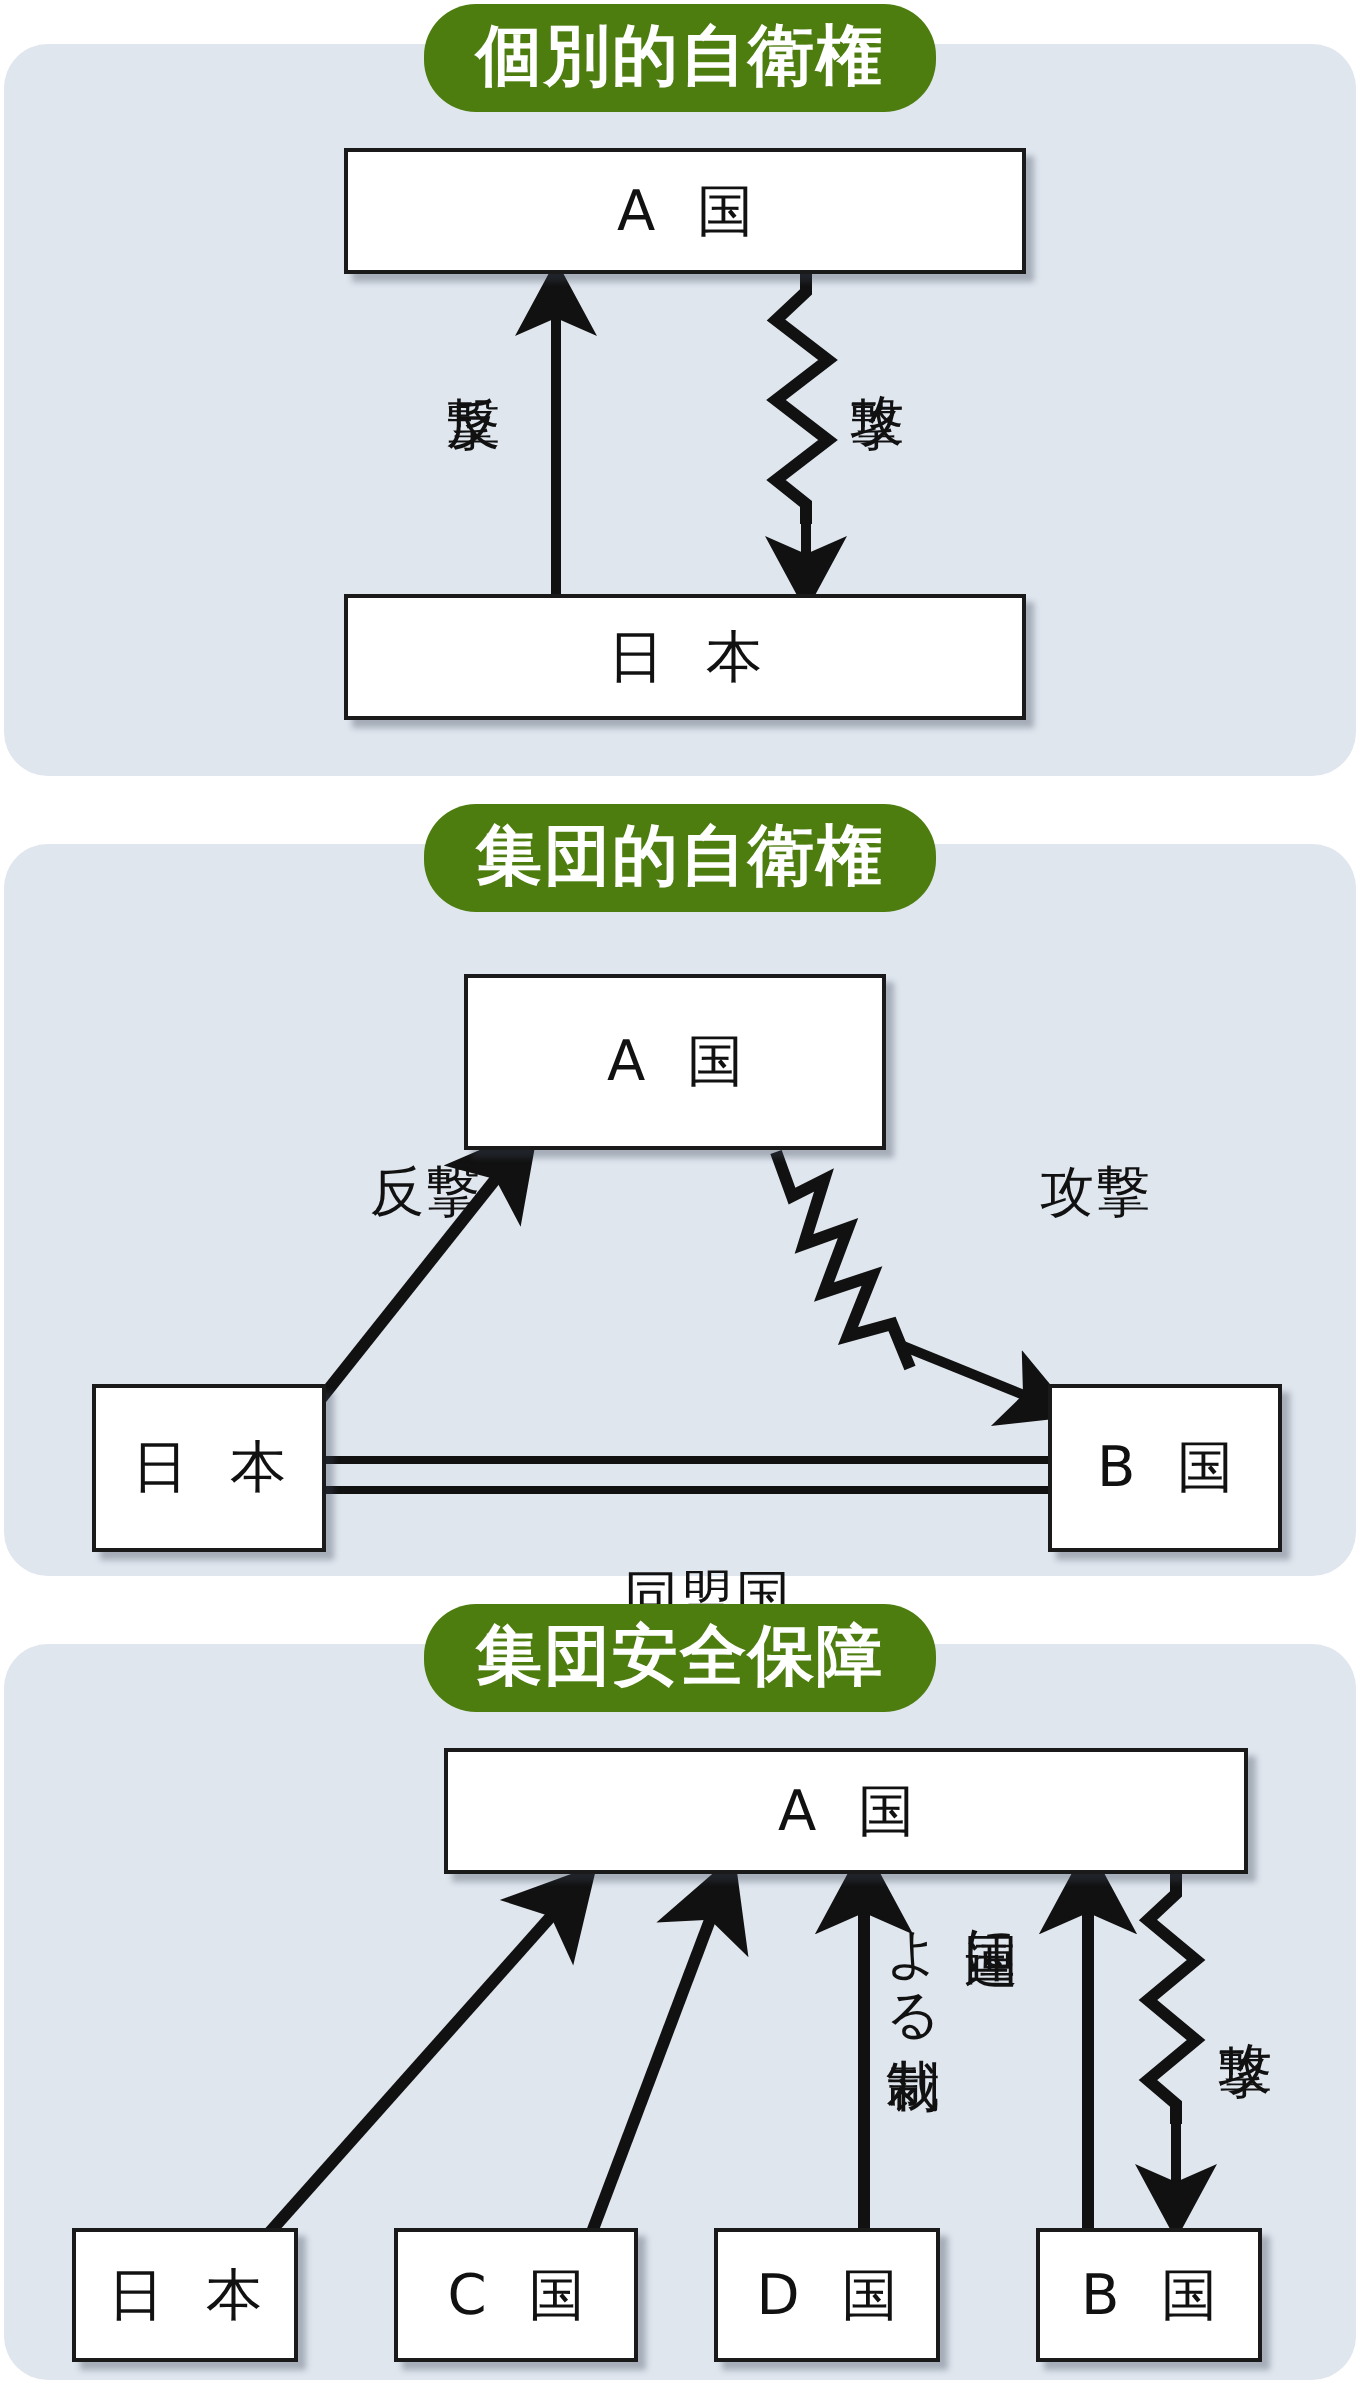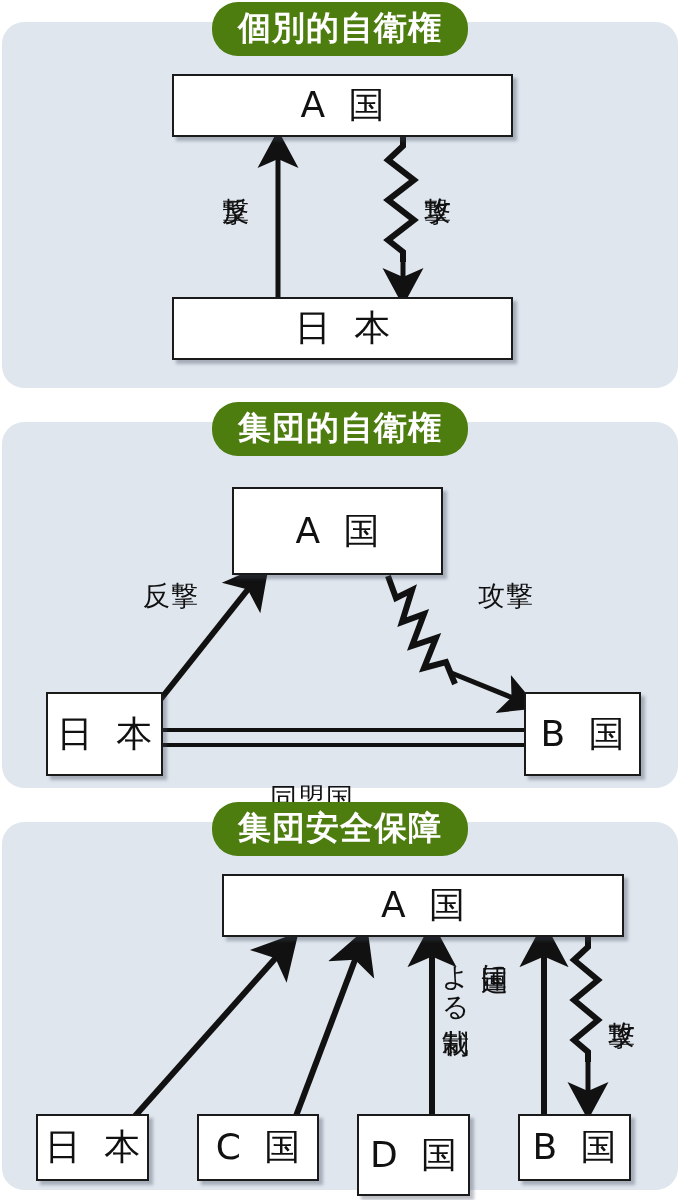--- a/index.html
+++ b/index.html
@@ -49,21 +49,21 @@
   #badge-3 { top: 802px; }
 
   .node {
     position: absolute;
     background: #ffffff;
     border: 2px solid #1a1a1a;
     box-sizing: border-box;
     display: flex;
     align-items: center;
     justify-content: center;
-    font-size: 36px;
+    font-size: 28px;
     color: #111111;
     letter-spacing: 6px;
     text-indent: 6px;
     box-shadow: 4px 4px 3px rgba(60,70,85,0.35);
     z-index: 10;
   }
 
   .vlabel {
     position: absolute;
     writing-mode: vertical-rl;
@@ -75,20 +75,21 @@
     white-space: nowrap;
     z-index: 12;
   }
   .hlabel {
     position: absolute;
     font-size: 27px;
     color: #111111;
     white-space: nowrap;
     letter-spacing: 1px;
     z-index: 12;
+    margin-left: 42px;
   }
 
   svg.edges {
     position: absolute;
     left: 0;
     top: 0;
     width: 680px;
     height: 1200px;
     pointer-events: none;
     z-index: 5;
@@ -162,21 +163,21 @@
 <div class="node" style="left:172px; top:74px; width:341px; height:63px;">A 国</div>
 <div class="node" style="left:172px; top:297px; width:341px; height:63px;">日 本</div>
 
 <div class="node" style="left:232px; top:487px; width:211px; height:88px;">A 国</div>
 <div class="node" style="left:46px; top:692px; width:117px; height:84px;">日 本</div>
 <div class="node" style="left:524px; top:692px; width:117px; height:84px;">B 国</div>
 
 <div class="node" style="left:222px; top:874px; width:402px; height:63px;">A 国</div>
 <div class="node" style="left:36px; top:1114px; width:113px; height:67px;">日 本</div>
 <div class="node" style="left:197px; top:1114px; width:122px; height:67px;">C 国</div>
-<div class="node" style="left:357px; top:1114px; width:113px; height:82px;">D 国</div>
+<div class="node" style="left:357px; top:1114px; width:113px; height:67px;">D 国</div>
 <div class="node" style="left:518px; top:1114px; width:113px; height:67px;">B 国</div>
 
 <div class="vlabel" style="left:222px; top:176px;">反撃</div>
 <div class="vlabel" style="left:424px; top:176px;">攻撃</div>
 
 <div class="hlabel" style="left:143px; top:578px;">反撃</div>
 <div class="hlabel" style="left:478px; top:578px;">攻撃</div>
 <div class="hlabel" style="left:270px; top:780px;">同盟国</div>
 
 <div class="vlabel" style="left:442px; top:946px;">よる制裁</div>

